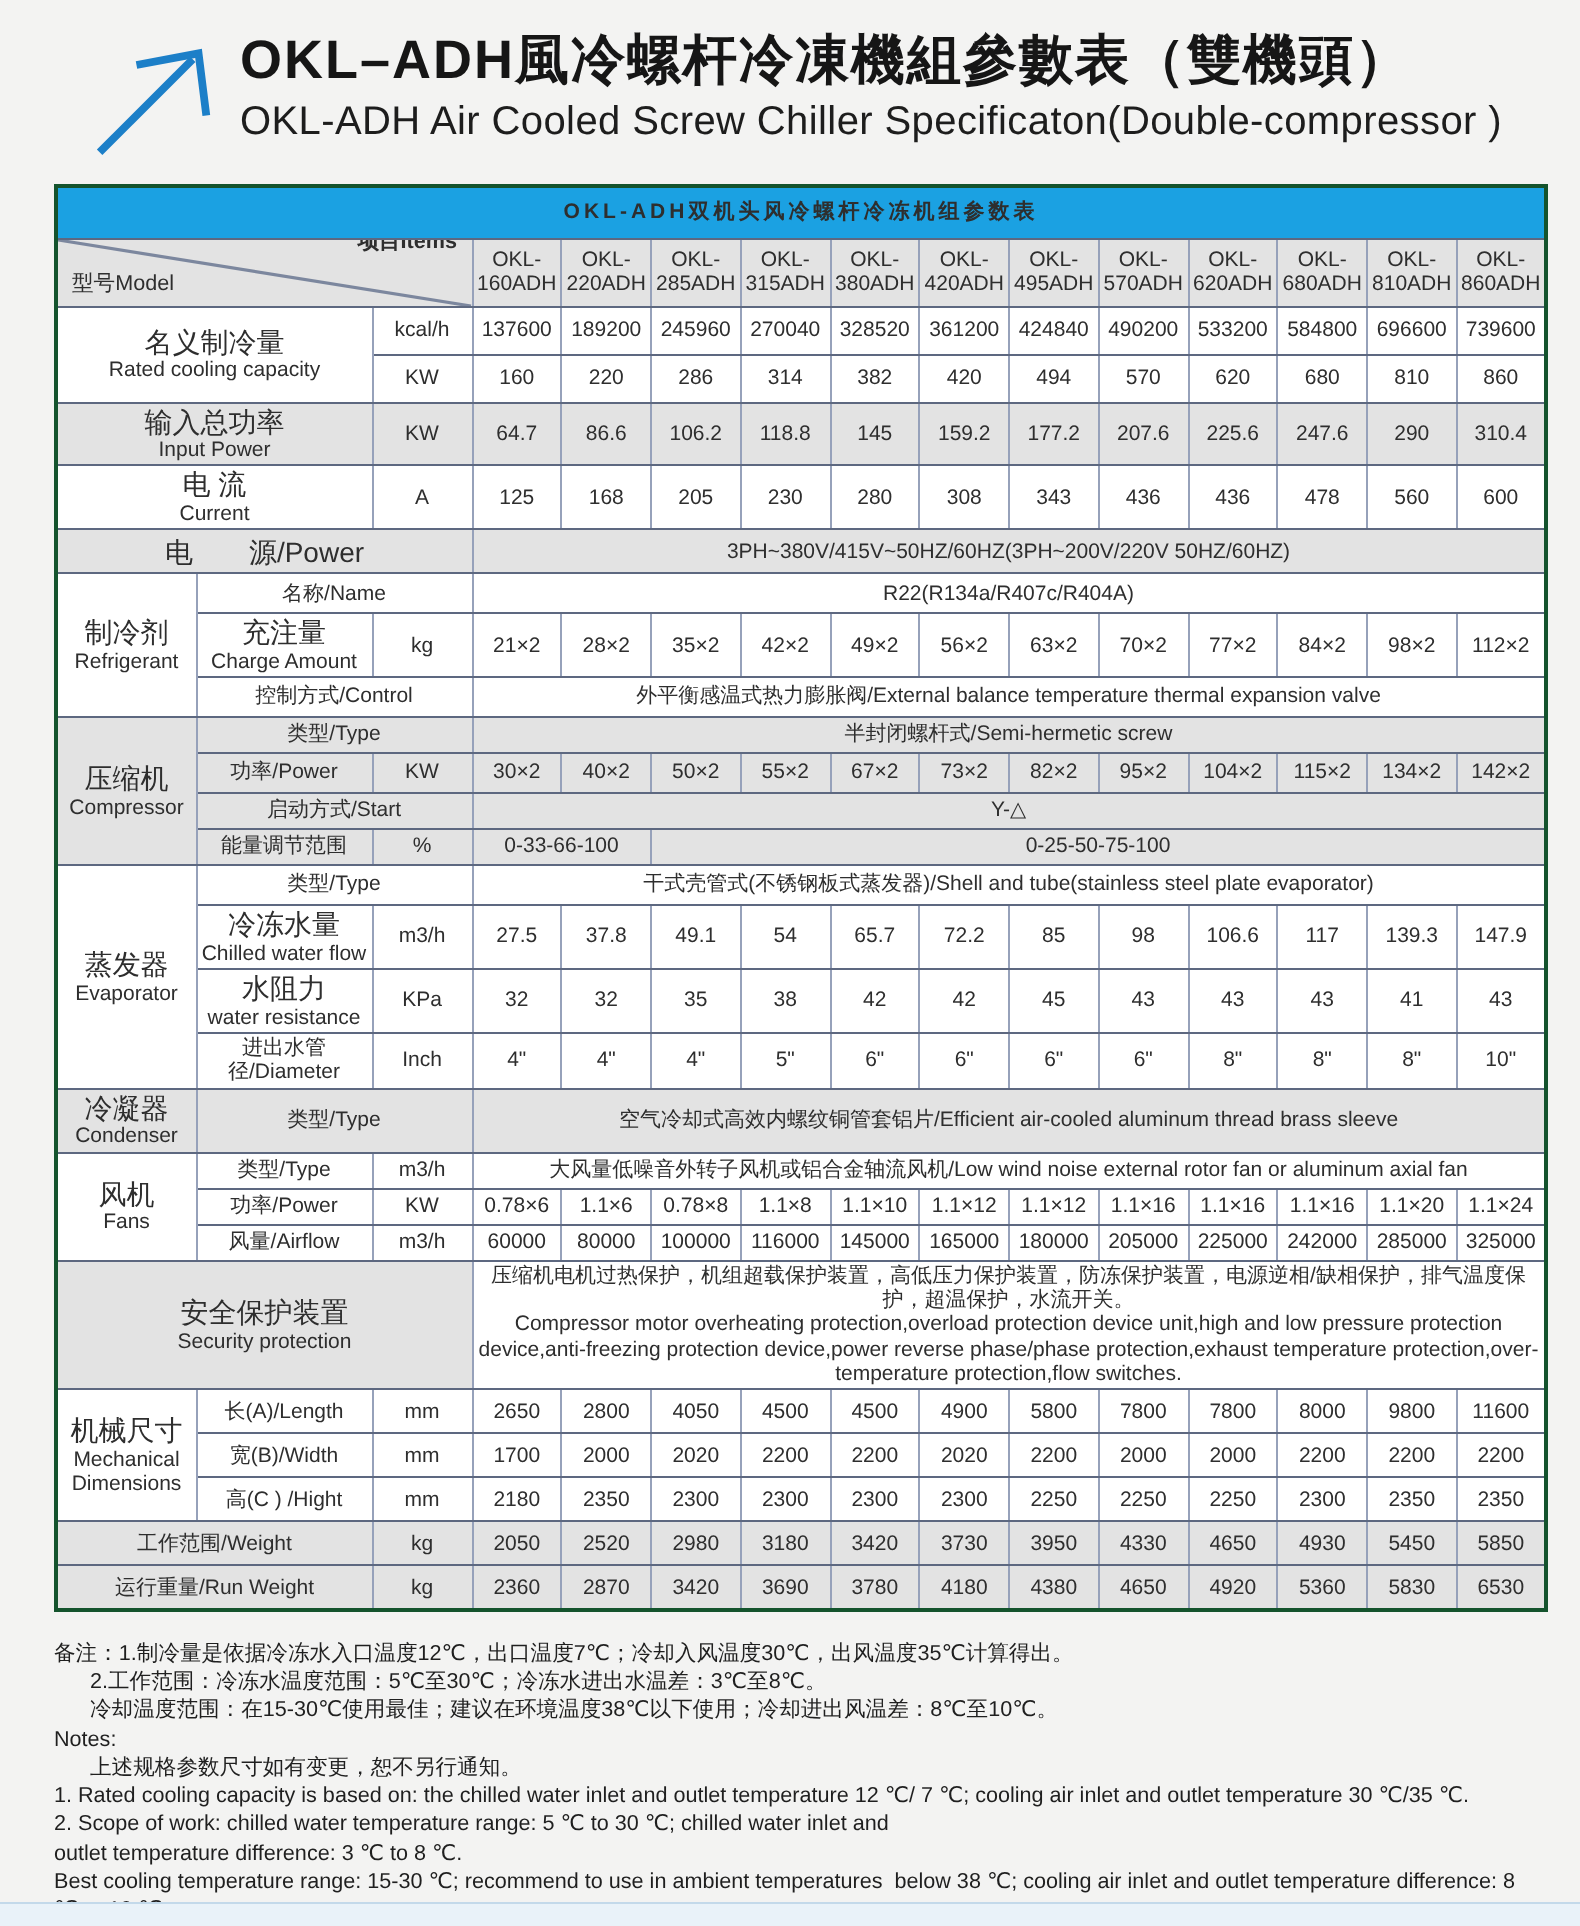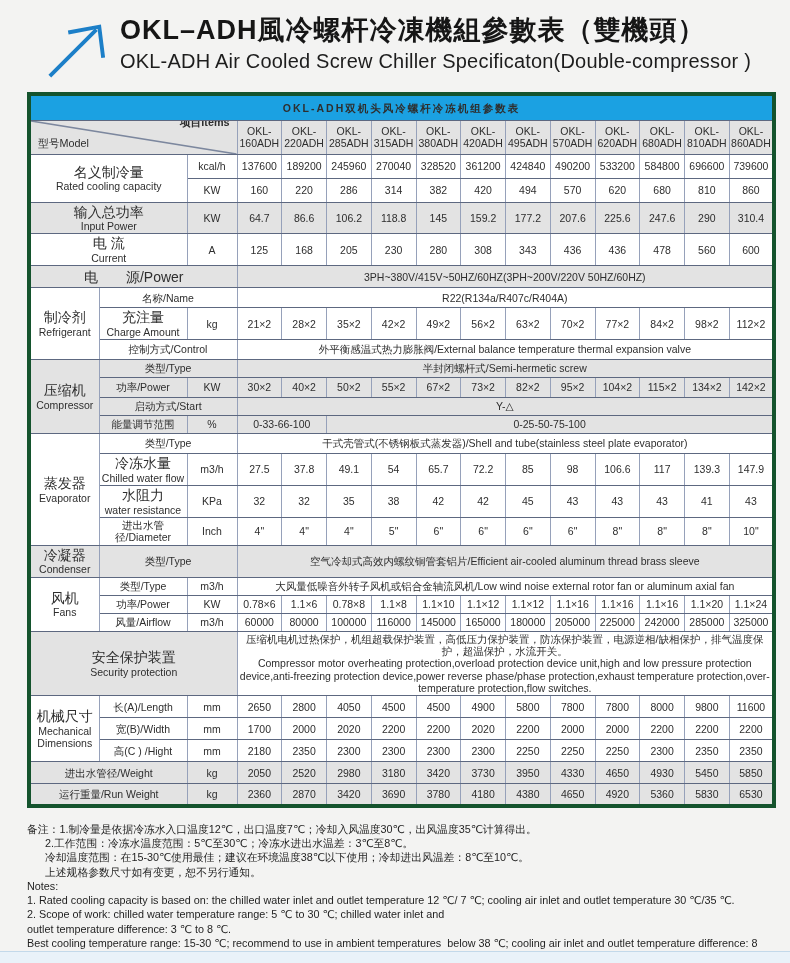--- a/index.html
+++ b/index.html
@@ -13,21 +13,21 @@
   .header{display:flex;align-items:flex-start;padding:12px 0 8px 42px;}
   .logo{width:68px;height:64px;flex:0 0 auto;margin-top:4px;}
   .titles{margin-left:10px;}
   .title-zh{font-size:27px;font-weight:bold;color:#161616;letter-spacing:1px;line-height:1.35;}
   .title-en{font-size:20px;color:#1d1d1d;letter-spacing:0.2px;line-height:1.3;}
   
   table.spec{
     border-collapse:collapse;table-layout:fixed;
     width:745px;margin:4px 0 0 27px;
     background:#ffffff;
-    border:4px solid #14532d;
+    border:2px solid #14532d;
   }
   table.spec td{
     border:1px solid #96a1ba;
     border-top-color:#5d6880;border-bottom-color:#5d6880;
     font-size:10.5px;line-height:1.18;text-align:center;
     padding:1px 1px;color:#2e2e2e;overflow:hidden;
   }
   tr.gray td{background:#e3e3e3;}
   td.gray{background:#e3e3e3;}
   td.cap{
@@ -440,21 +440,21 @@
         <td>2300</td>
         <td>2250</td>
         <td>2250</td>
         <td>2250</td>
         <td>2300</td>
         <td>2350</td>
         <td>2350</td>
       </tr>
 
   <tr class="h22 gray">
-    <td colspan="2">进出水管径/Weight</td>
+    <td colspan="2">工作范围/Weight</td>
     <td>kg</td>
   <td>2050</td>
         <td>2520</td>
         <td>2980</td>
         <td>3180</td>
         <td>3420</td>
         <td>3730</td>
         <td>3950</td>
         <td>4330</td>
         <td>4650</td>
@@ -478,22 +478,22 @@
         <td>5830</td>
         <td>6530</td>
       </tr>
 </tbody>
   </table>
 
 <div class="notes">
   <div class="line">备注：1.制冷量是依据冷冻水入口温度12℃，出口温度7℃；冷却入风温度30℃，出风温度35℃计算得出。</div>
   <div class="line indent">2.工作范围：冷冻水温度范围：5℃至30℃；冷冻水进出水温差：3℃至8℃。</div>
   <div class="line indent">冷却温度范围：在15-30℃使用最佳；建议在环境温度38℃以下使用；冷却进出风温差：8℃至10℃。</div>
+  <div class="line">Notes:</div>
   <div class="line indent">上述规格参数尺寸如有变更，恕不另行通知。</div>
-  <div class="line">Notes:</div>
   <div class="line">1. Rated cooling capacity is based on: the chilled water inlet and outlet temperature 12 ℃/ 7 ℃; cooling air inlet and outlet temperature 30 ℃/35 ℃.</div>
   <div class="line">2. Scope of work: chilled water temperature range: 5 ℃ to 30 ℃; chilled water inlet and</div>
   <div class="line">outlet temperature difference: 3 ℃ to 8 ℃.</div>
   <div class="line">Best cooling temperature range: 15-30 ℃; recommend to use in ambient temperatures  below 38 ℃; cooling air inlet and outlet temperature difference: 8 ℃ to 10 ℃.</div>
   <div class="line"> The above chillers can be customized according to customers'  requirements.</div>
 
 </div>
 
 <div class="bottom-strip"></div>
 

